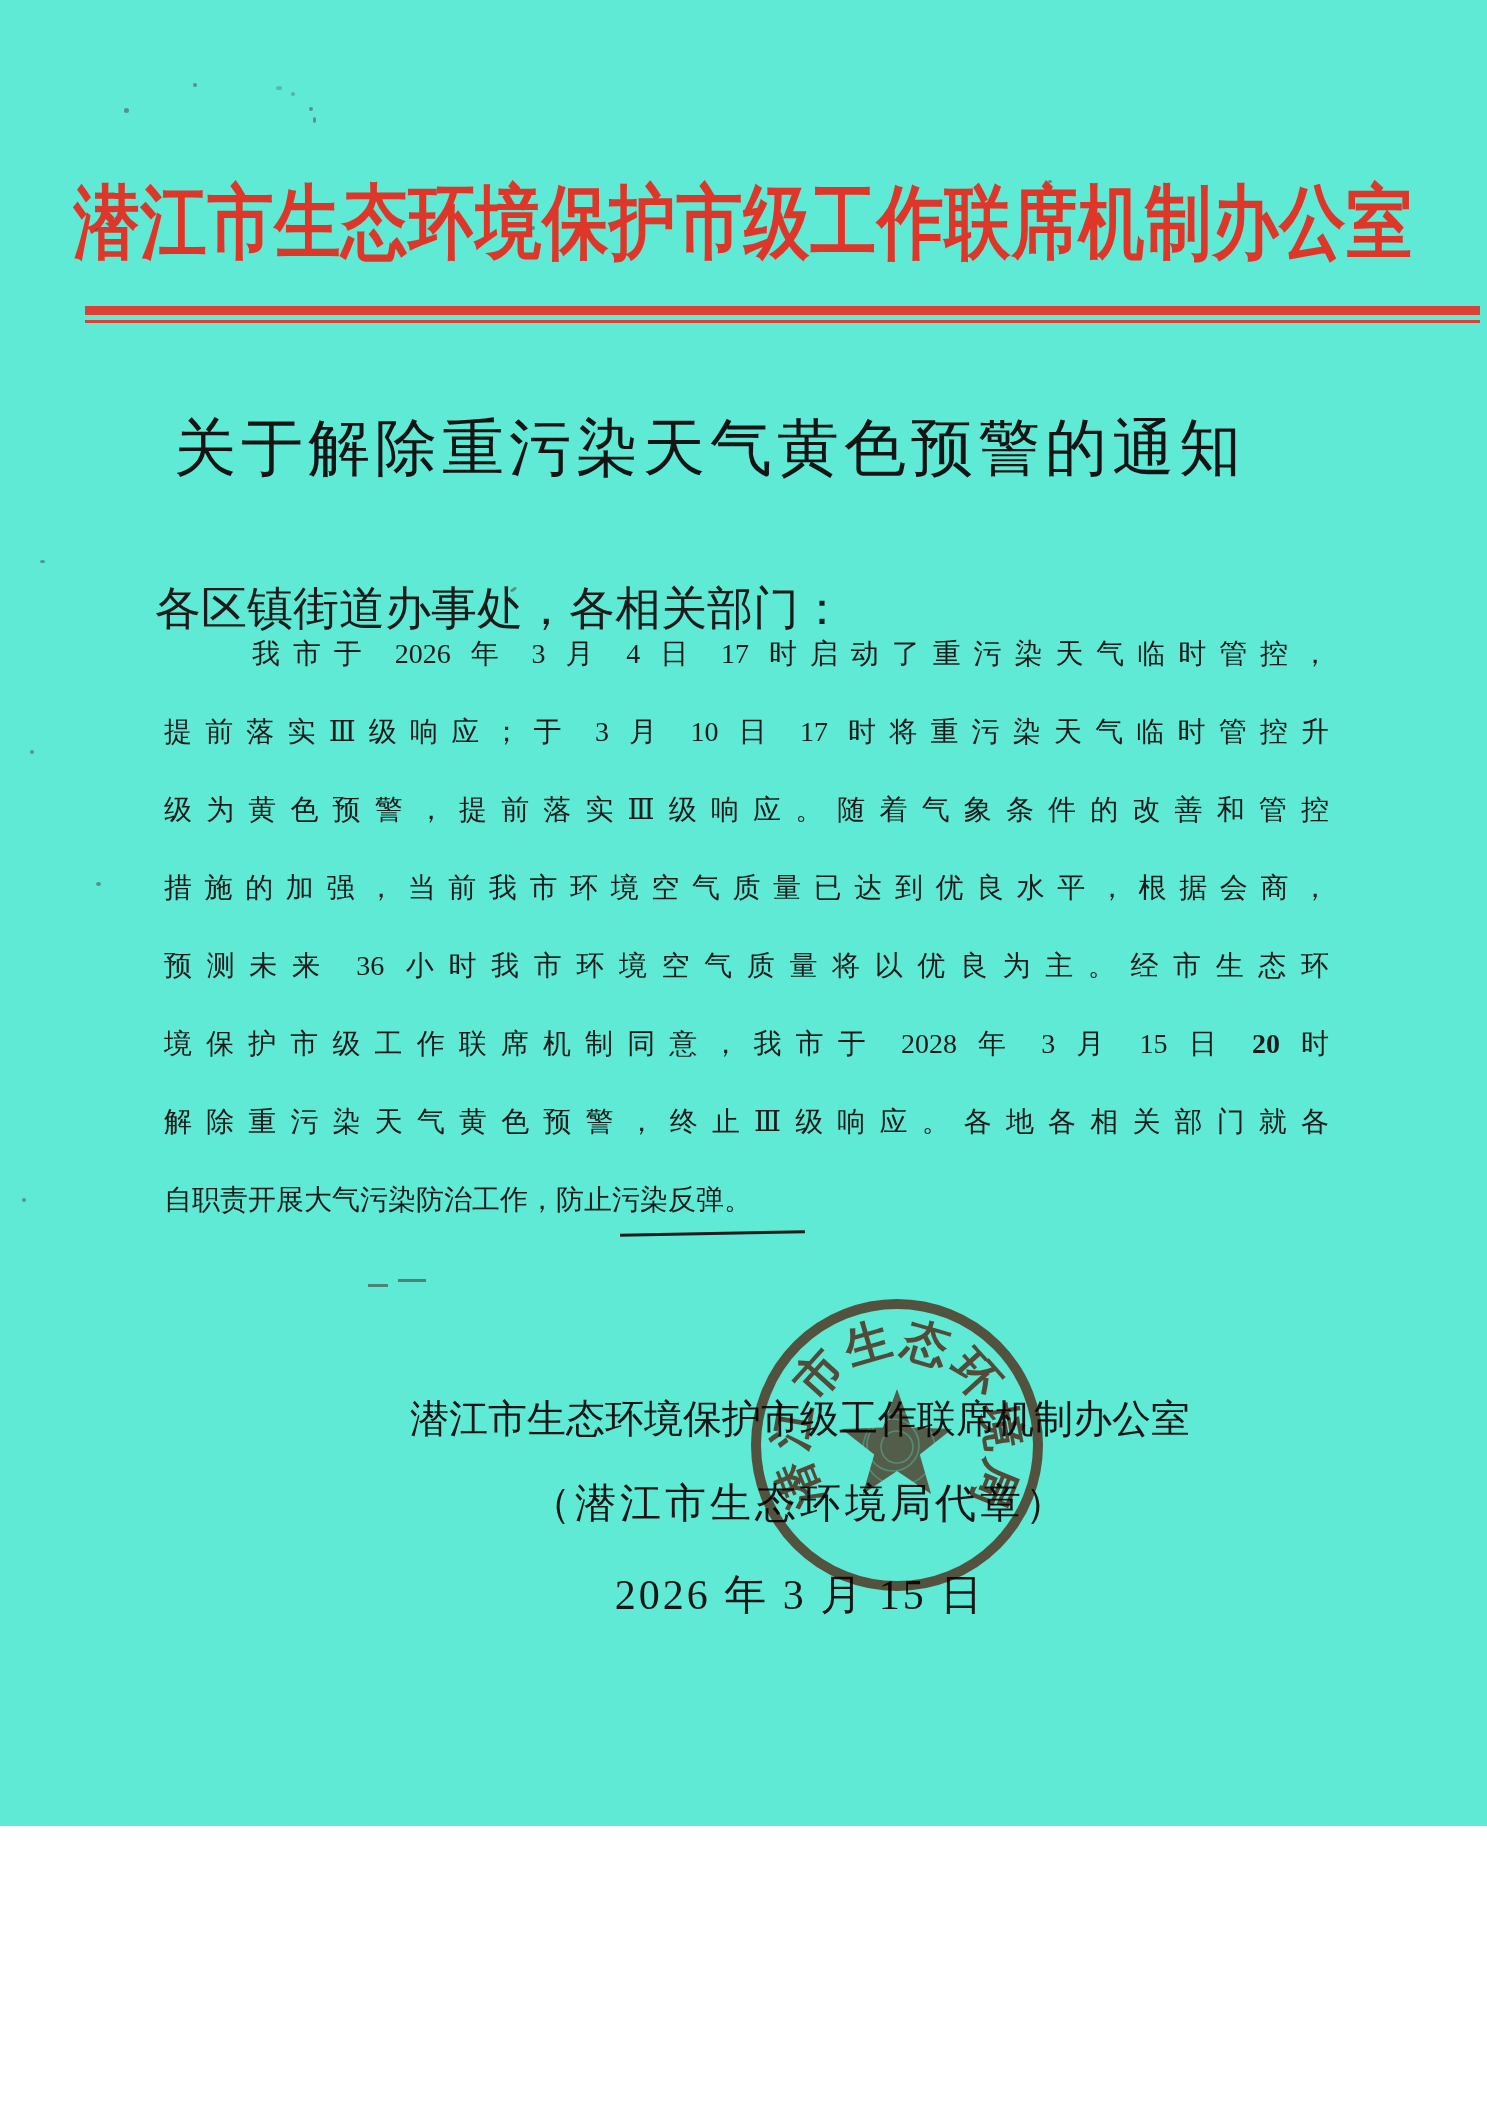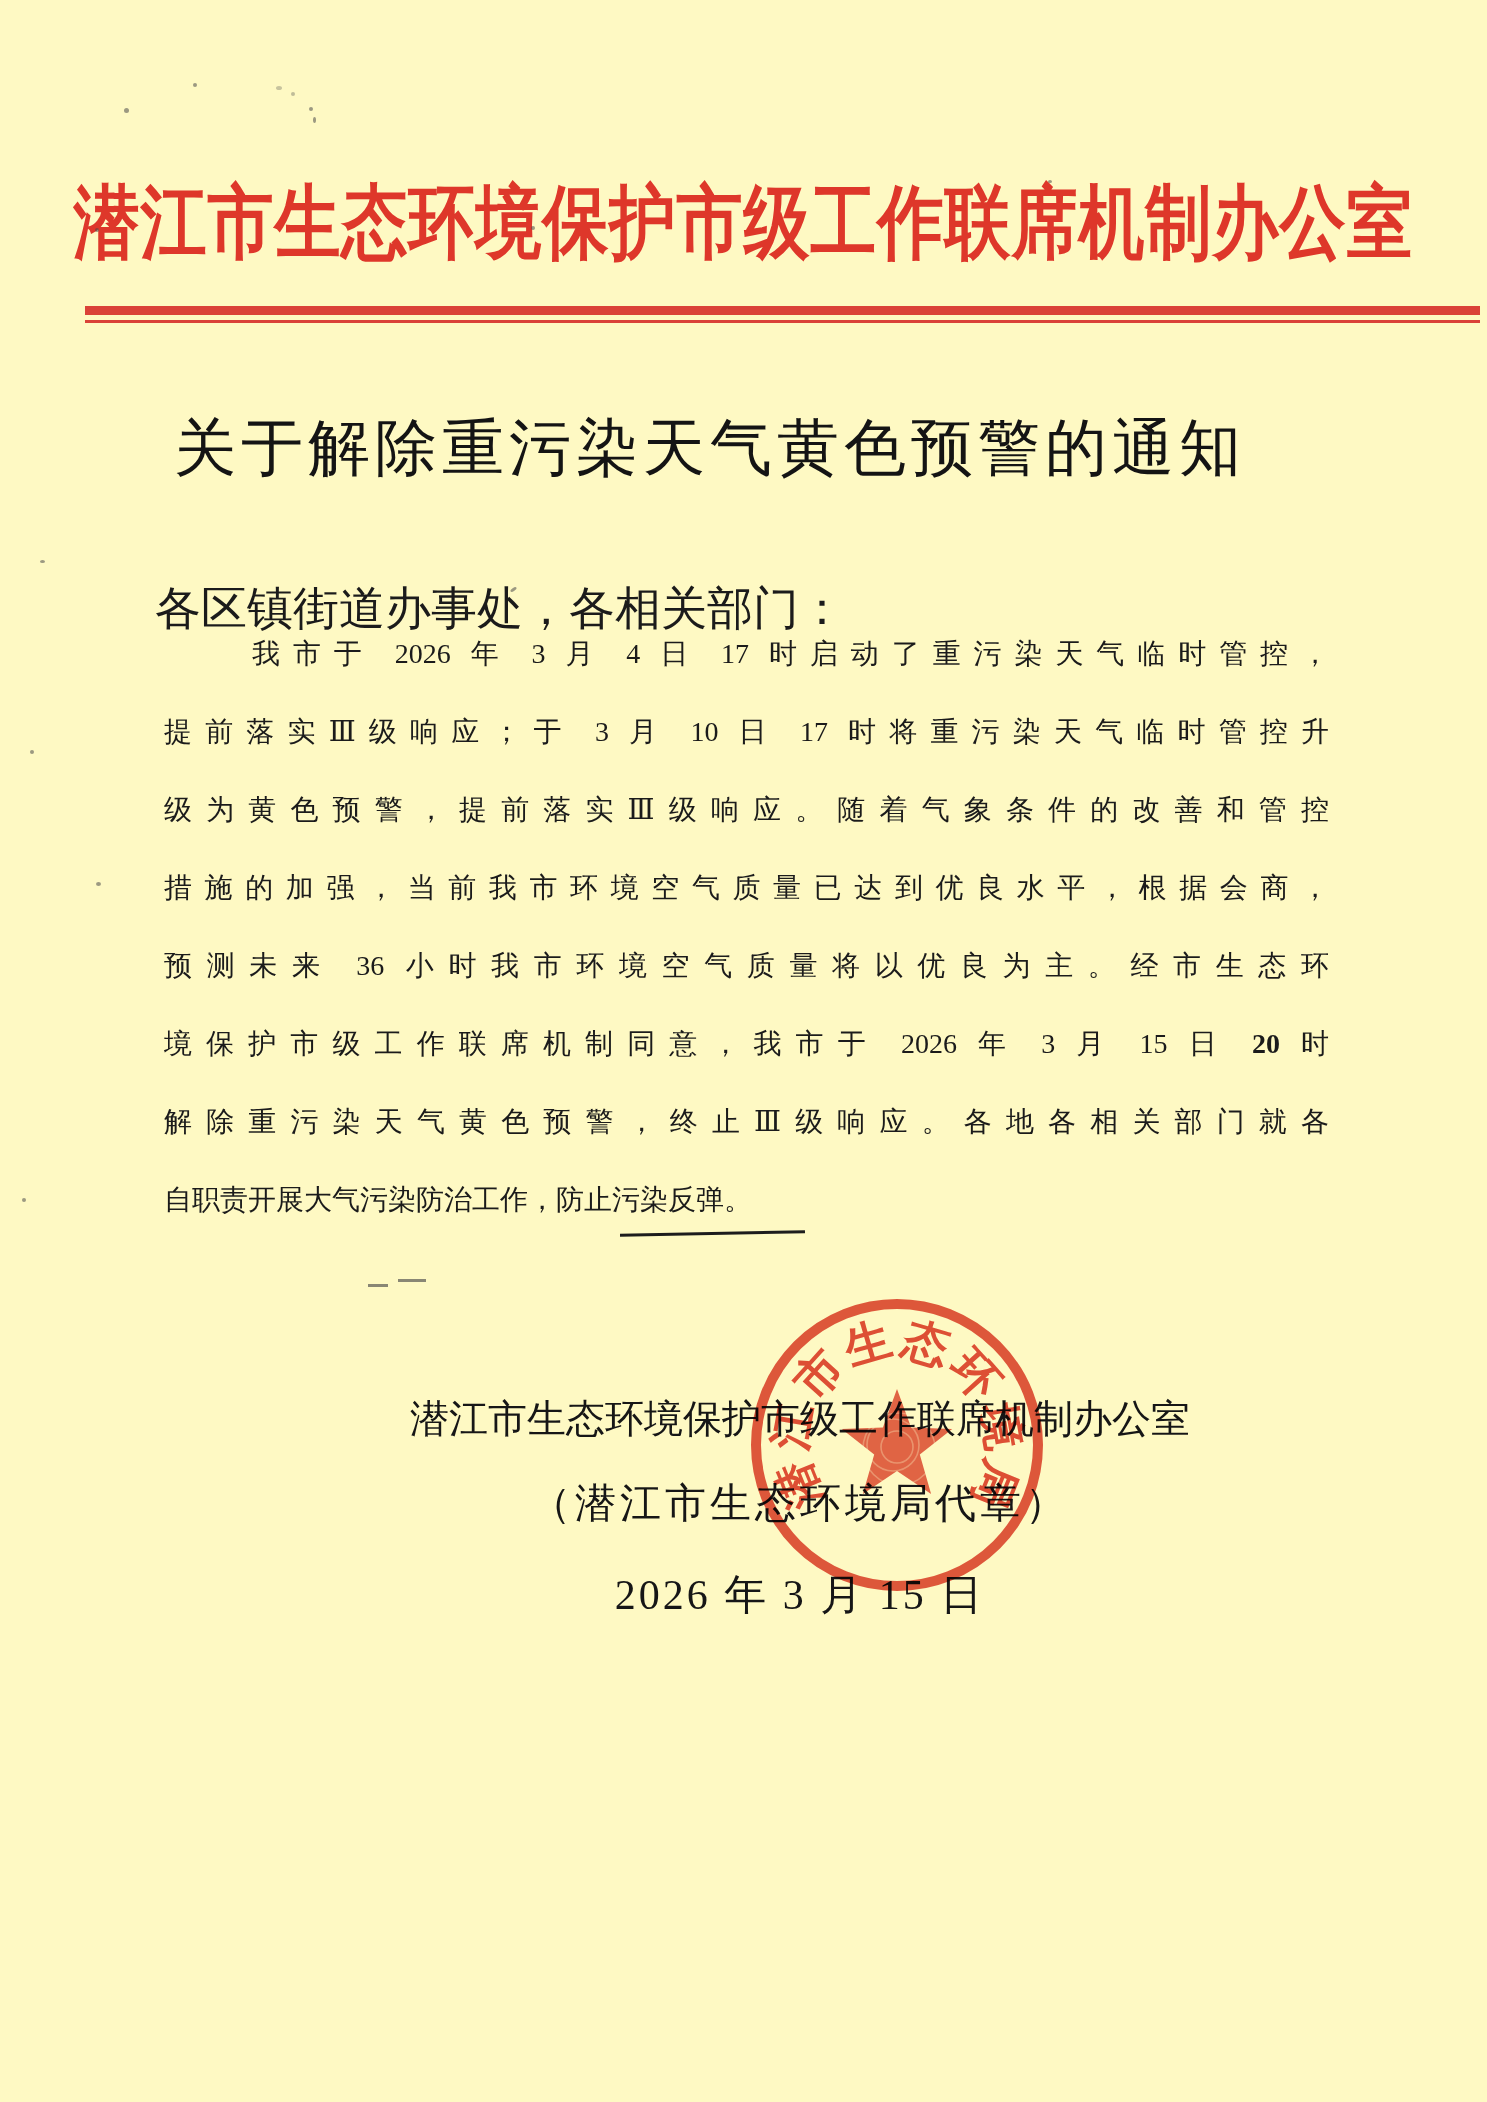--- a/index.html
+++ b/index.html
@@ -1,17 +1,17 @@
 <!DOCTYPE html>
 <html><head>
 <meta charset="utf-8">
 <style>
   html,body{margin:0;padding:0;background:#ffffff;}
   .page{
-    position:relative;width:1487px;height:2102px;background:#fef9c3;overflow:hidden;
+    position:relative;width:1487px;height:1826px;background:#5eead4;overflow:hidden;
     font-family:"Liberation Serif","DejaVu Serif",serif;color:#1b1b1b;
   }
   
   .letterhead{
     position:absolute;top:168px;left:0;width:100%;text-align:center;
     font-size:66px;font-weight:bold;color:#de372a;letter-spacing:1px;
     transform:scaleY(1.22);transform-origin:top center;white-space:nowrap;
   }
   
   .rule{position:absolute;background:#da4238;}
@@ -58,21 +58,21 @@
   <div class="doc-title">关于解除重污染天气黄色预警的通知</div>
 
   <div class="salutation">各区镇街道办事处，各相关部门：</div>
 
   <div class="paragraph">
       <div class="bline jl indent"><span>我市于 2026 年 3 月 4 日 17 时启动了重污染天气临时管控，</span></div>
       <div class="bline jl"><span>提前落实Ⅲ级响应；于 3 月 10 日 17 时将重污染天气临时管控升</span></div>
       <div class="bline jl"><span>级为黄色预警，提前落实Ⅲ级响应。随着气象条件的改善和管控</span></div>
       <div class="bline jl"><span>措施的加强，当前我市环境空气质量已达到优良水平，根据会商，</span></div>
       <div class="bline jl"><span>预测未来 36 小时我市环境空气质量将以优良为主。经市生态环</span></div>
-      <div class="bline jl"><span>境保护市级工作联席机制同意，我市于 2026 年 3 月 15 日 </span><span class="seg-bold">20</span><span> 时</span></div>
+      <div class="bline jl"><span>境保护市级工作联席机制同意，我市于 2028 年 3 月 15 日 </span><span class="seg-bold">20</span><span> 时</span></div>
       <div class="bline jl"><span>解除重污染天气黄色预警，终止Ⅲ级响应。各地各相关部门就各</span></div>
       <div class="bline"><span>自职责开展大气污染防治工作，防止污染反弹。</span></div>
     </div>
 
   <div class="strike-mark"></div>
 
   <div class="sig-block">
     <div class="sig-org">潜江市生态环境保护市级工作联席机制办公室</div>
     <div class="sig-agent">（潜江市生态环境局代章）</div>
     <div class="sig-date">2026 年 3 月 15 日</div>

